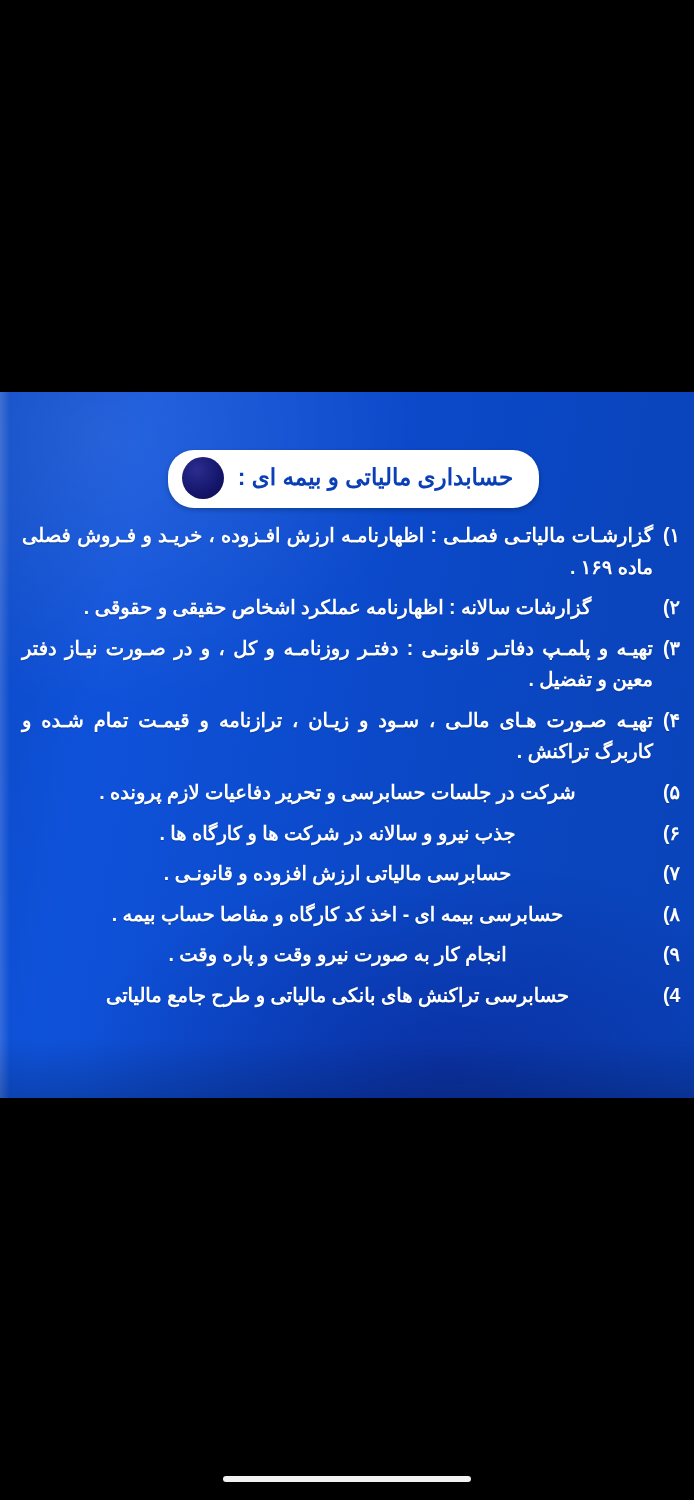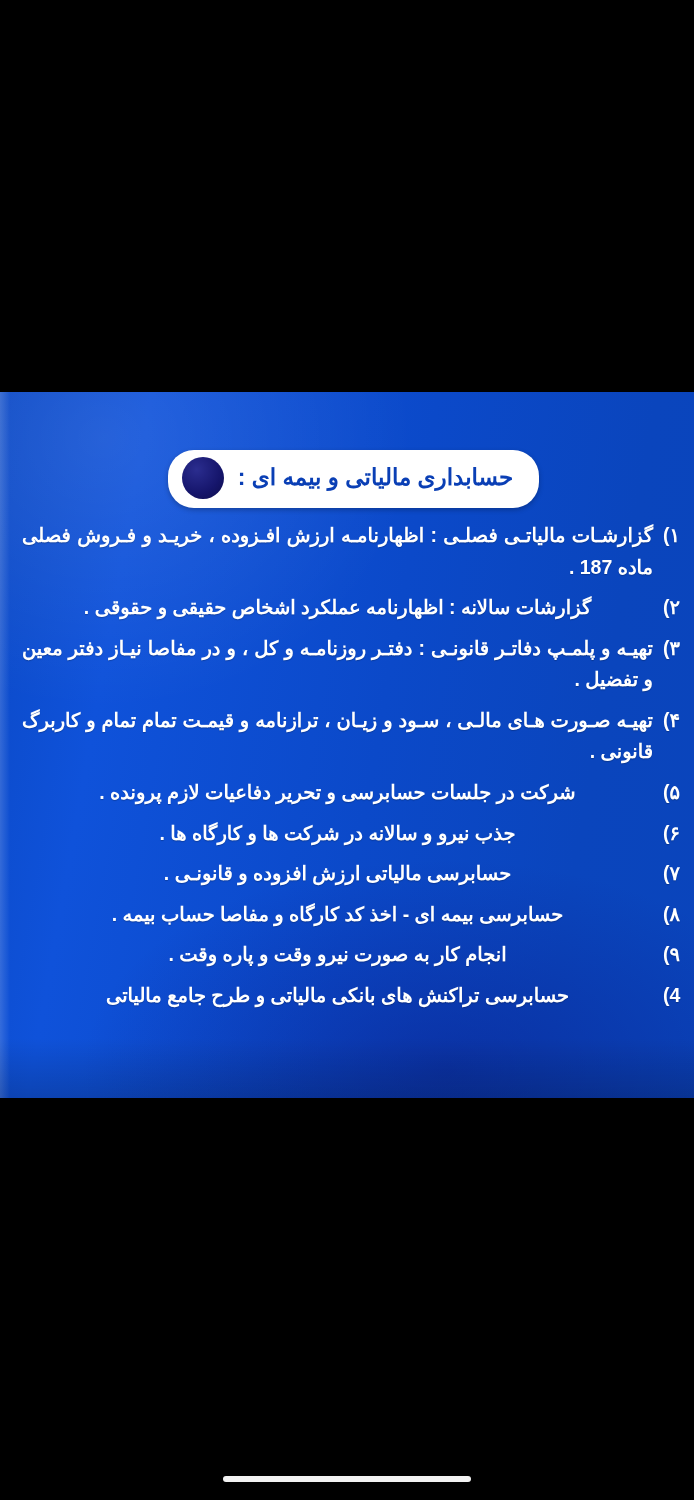--- a/index.html
+++ b/index.html
@@ -167,36 +167,36 @@
       <div class="title-pill">
         <span class="title-text">حسابداری مالیاتی و بیمه ای :</span>
         <span class="title-dot"></span>
       </div>
     </div>
 
     <div class="list">
 
       <div class="item">
         <span class="num">۱)</span>
-        <span class="txt">گزارشـات مالیاتـی فصلـی : اظهارنامـه ارزش افـزوده ، خریـد و فـروش فصلی ماده 187 .</span>
+        <span class="txt">گزارشـات مالیاتـی فصلـی : اظهارنامـه ارزش افـزوده ، خریـد و فـروش فصلی ماده ۱۶۹ .</span>
       </div>
 
       <div class="item single">
         <span class="num">۲)</span>
         <span class="txt">گزارشات سالانه : اظهارنامه عملکرد اشخاص حقیقی و حقوقی .</span>
       </div>
 
       <div class="item">
         <span class="num">۳)</span>
-        <span class="txt">تهیـه و پلمـپ دفاتـر قانونـی : دفتـر روزنامـه و کل ، و در مفاصا نیـاز دفتر معین و تفضیل .</span>
+        <span class="txt">تهیـه و پلمـپ دفاتـر قانونـی : دفتـر روزنامـه و کل ، و در صـورت نیـاز دفتر معین و تفضیل .</span>
       </div>
 
       <div class="item">
         <span class="num">۴)</span>
-        <span class="txt">تهیـه صـورت هـای مالـی ، سـود و زیـان ، ترازنامه و قیمـت تمام تمام و کاربرگ قانونی .</span>
+        <span class="txt">تهیـه صـورت هـای مالـی ، سـود و زیـان ، ترازنامه و قیمـت تمام شـده و کاربرگ تراکنش .</span>
       </div>
 
       <div class="item single">
         <span class="num">۵)</span>
         <span class="txt">شرکت در جلسات حسابرسی و تحریر دفاعیات لازم پرونده .</span>
       </div>
 
       <div class="item single">
         <span class="num">۶)</span>
         <span class="txt">جذب نیرو و سالانه در شرکت ها و کارگاه ها .</span>

